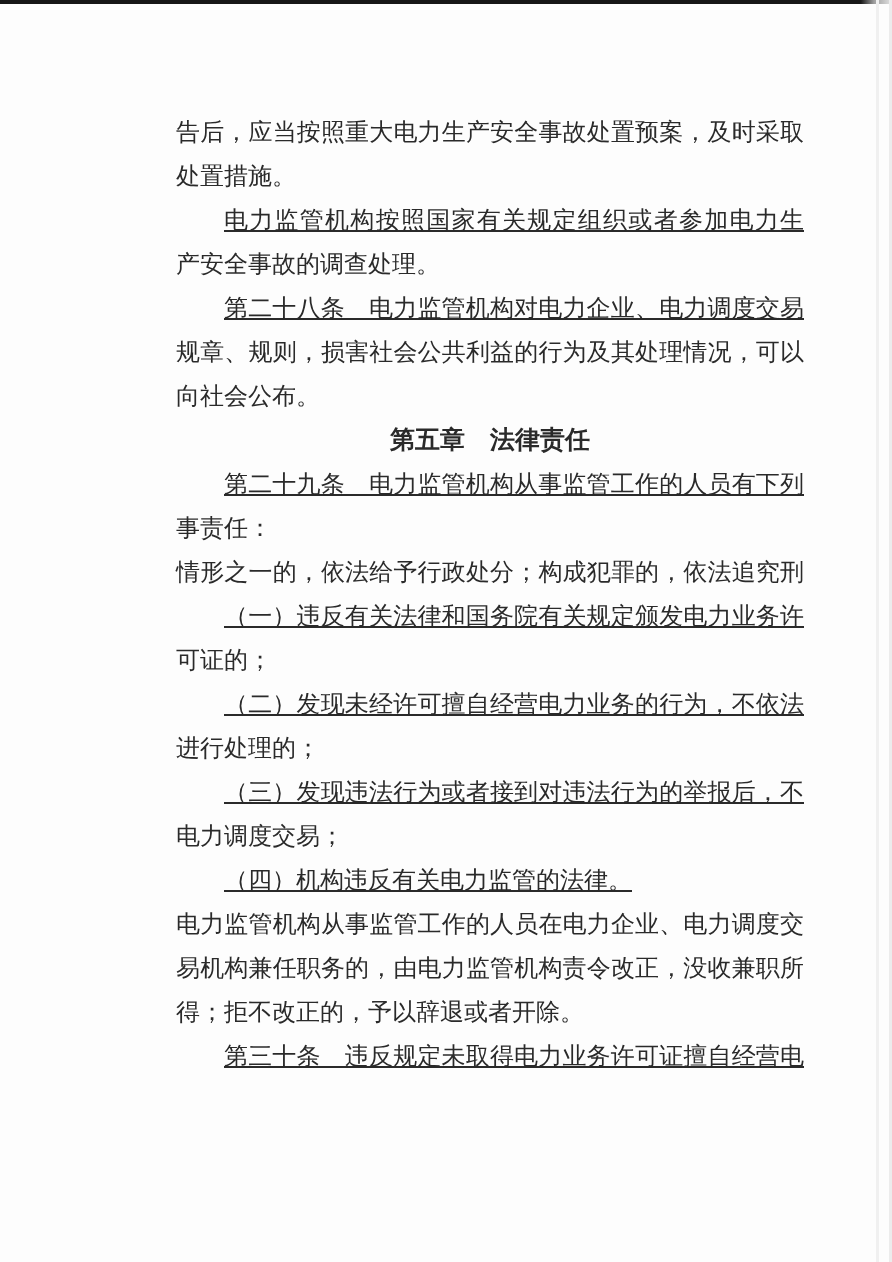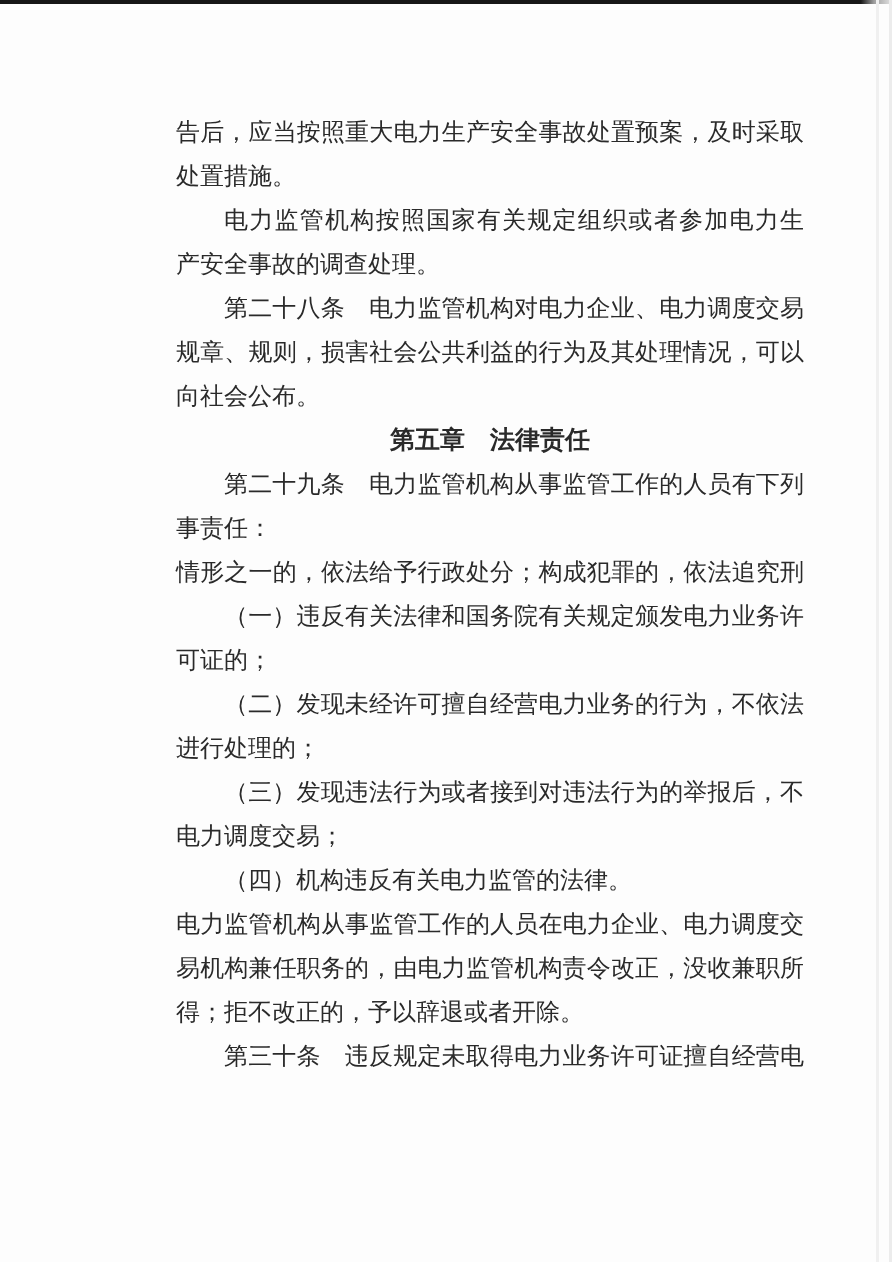--- a/index.html
+++ b/index.html
@@ -55,21 +55,21 @@
     height: 44px;
     color: var(--text-color, #2a2a2a);
     white-space: normal;
     overflow: visible;
   }
   .line.fill {
     text-align: justify;
     text-align-last: justify;
     text-justify: inter-character;
   }
-  .line.indent { text-indent: 48px; }
+  .line.indent { text-indent: 48px; text-decoration: underline; }
   .line.heading {
     font-weight: 700;
     font-size: 25px;
     text-align-last: center;
     color: var(--text-color, #2a2a2a);
   }
 </style>
 </head>
 <body>
 

